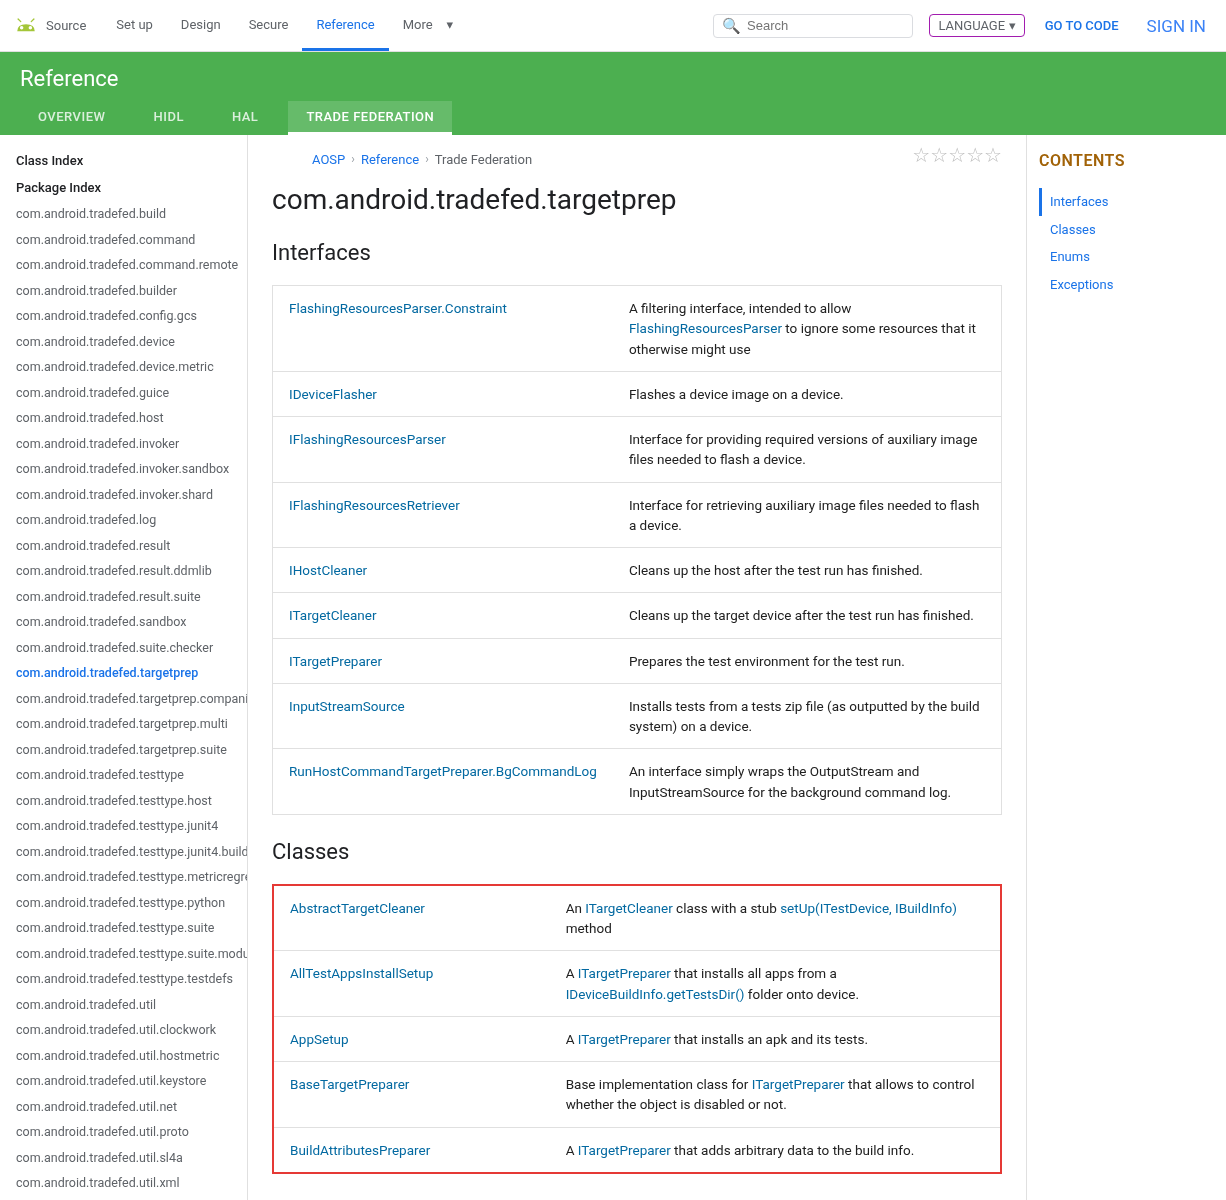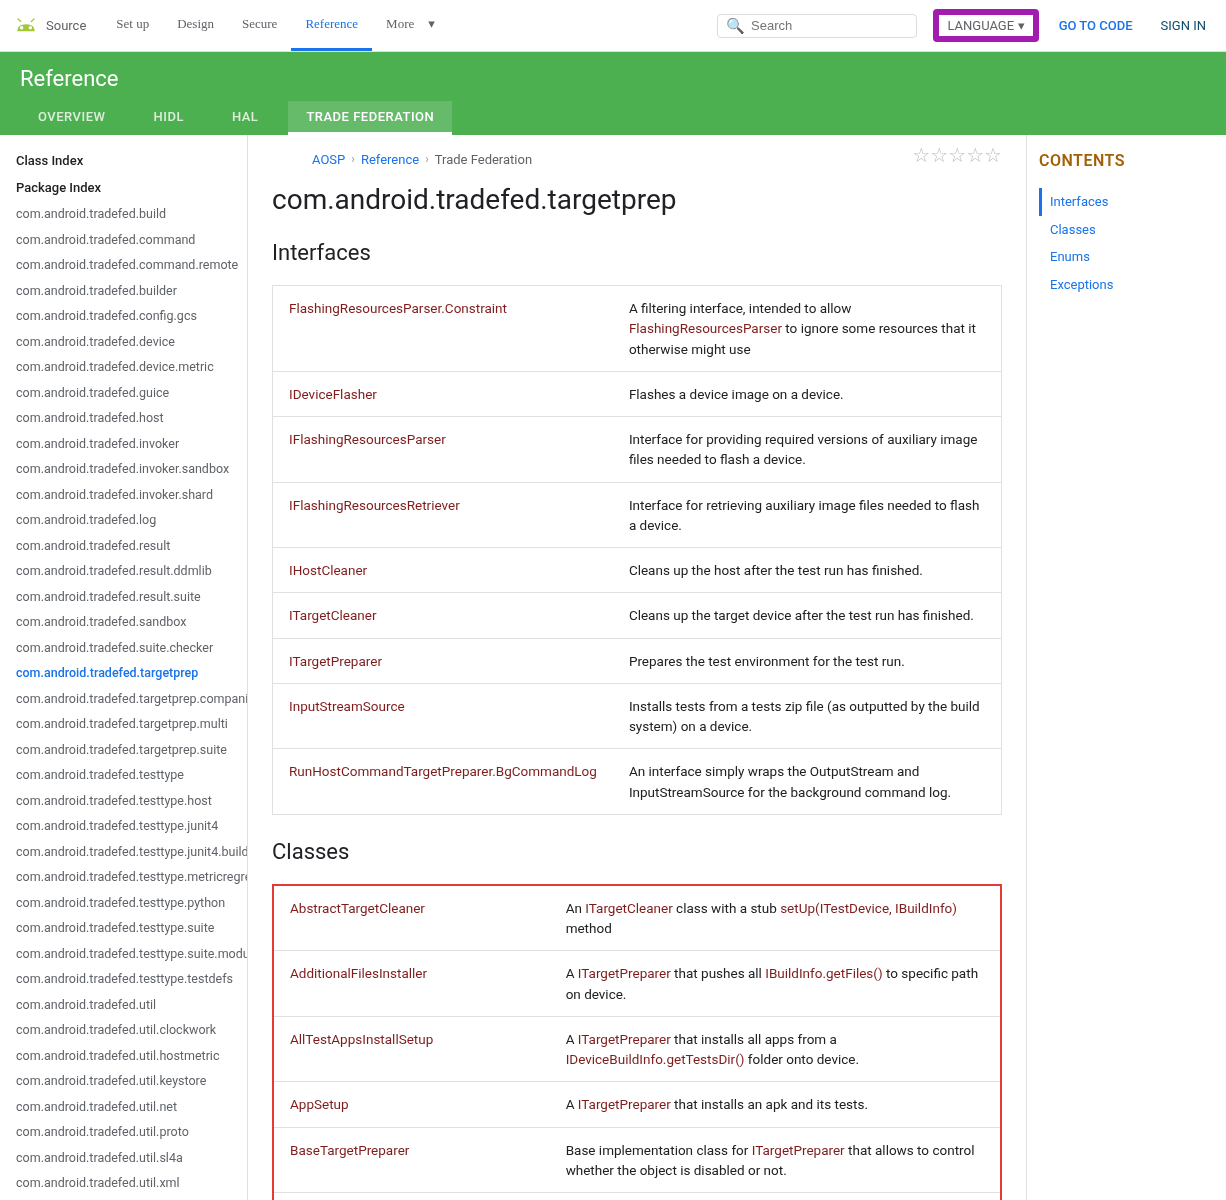--- a/index.html
+++ b/index.html
@@ -27,21 +27,20 @@
     }
     .nav-logo-text {
       font-size: 13px;
       color: #5f6368;
       font-weight: 400;
     }
     .nav-links {
       display: flex;
       align-items: flex-end;
       height: 100%;
-      font-family: Liberation Serif, serif;
     }
     .nav-link {
       padding: 0 14px;
       height: 100%;
       display: flex;
       align-items: center;
       font-size: 13px;
       color: #5f6368;
       cursor: pointer;
       text-decoration: none;
@@ -81,34 +80,34 @@
       gap: 12px;
       margin-left: 16px;
     }
     .lang-btn {
       display: flex;
       align-items: center;
       gap: 4px;
       font-size: 13px;
       color: #5f6368;
       cursor: pointer;
-      border: 6px solid #a21caf;
+      border: 1px solid #a21caf;
       border-radius: 4px;
       padding: 3px 8px;
     }
     .go-to-code-btn {
       font-size: 13px;
       color: #1a73e8;
       font-weight: 500;
       cursor: pointer;
       padding: 3px 8px;
     }
     .sign-in-btn {
-      font-size: 13px;
-      color: #0c4a6e;
+      font-size: 17px;
+      color: #3b82f6;
       cursor: pointer;
       padding: 3px 8px;
     }
 
     
     #ref-header {
       background: #4caf50;
       padding: 14px 20px 0 20px;
     }
     #ref-header-title {
@@ -234,21 +233,21 @@
       vertical-align: top;
       border-bottom: 1px solid #e0e0e0;
       font-size: 13.5px;
       line-height: 1.5;
     }
     .ref-table td:first-child {
       width: 38%;
       white-space: nowrap;
     }
     .ref-table tr:last-child td { border-bottom: none; }
-    .ref-link { color: #7f1d1d; text-decoration: none; cursor: pointer; }
+    .ref-link { color: #0369a1; text-decoration: none; cursor: pointer; }
 
     
     #right-sidebar {
       width: 200px;
       min-width: 180px;
       padding: 16px 12px;
       border-left: 1px solid #e0e0e0;
     }
     .toc-title {
       font-size: 16px;
@@ -435,24 +434,20 @@
     </table>
 
     <h2 class="section-heading">Classes</h2>
     <table class="ref-table" style="border:2px solid #e53935;">
       <tbody id="classes-table-body">
       <tr>
             <td style="border-bottom: 1px solid rgb(224, 224, 224);"><a class="ref-link">AbstractTargetCleaner</a></td>
             <td style="border-bottom: 1px solid rgb(224, 224, 224);">An <a class="ref-link">ITargetCleaner</a> class with a stub <a class="ref-link">setUp(ITestDevice, IBuildInfo)</a> method</td>
           </tr>
           <tr>
-            <td style="border-bottom: 1px solid rgb(224, 224, 224);"><a class="ref-link">AdditionalFilesInstaller</a></td>
-            <td style="border-bottom: 1px solid rgb(224, 224, 224);">A <a class="ref-link">ITargetPreparer</a> that pushes all <a class="ref-link">IBuildInfo.getFiles()</a> to specific path on device.</td>
-          </tr>
-          <tr>
             <td style="border-bottom: 1px solid rgb(224, 224, 224);"><a class="ref-link">AllTestAppsInstallSetup</a></td>
             <td style="border-bottom: 1px solid rgb(224, 224, 224);">A <a class="ref-link">ITargetPreparer</a> that installs all apps from a <a class="ref-link">IDeviceBuildInfo.getTestsDir()</a> folder onto device.</td>
           </tr>
           <tr>
             <td style="border-bottom: 1px solid rgb(224, 224, 224);"><a class="ref-link">AppSetup</a></td>
             <td style="border-bottom: 1px solid rgb(224, 224, 224);">A <a class="ref-link">ITargetPreparer</a> that installs an apk and its tests.</td>
           </tr>
           <tr>
             <td style="border-bottom: 1px solid rgb(224, 224, 224);"><a class="ref-link">BaseTargetPreparer</a></td>
             <td style="border-bottom: 1px solid rgb(224, 224, 224);">Base implementation class for <a class="ref-link">ITargetPreparer</a> that allows to control whether the object is disabled or not.</td>

